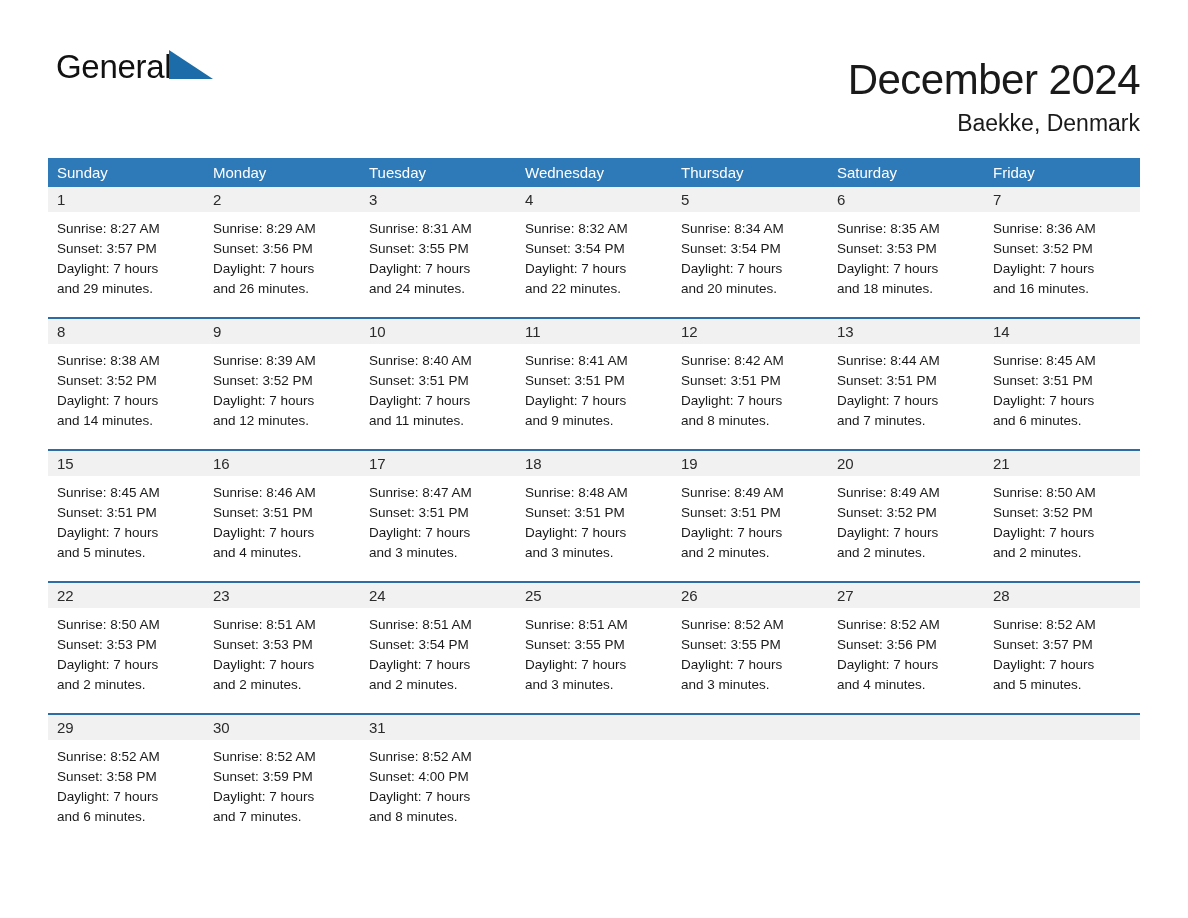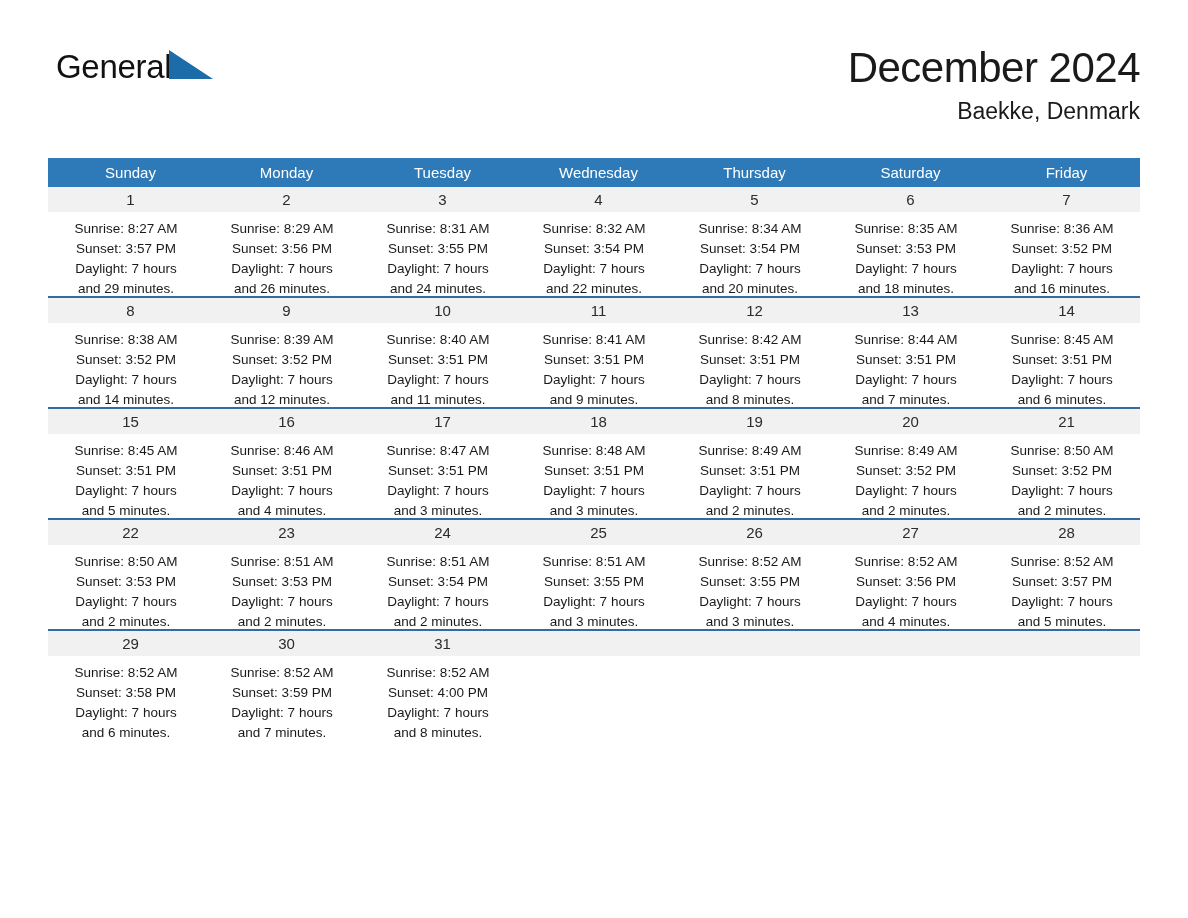--- a/index.html
+++ b/index.html
@@ -71,37 +71,37 @@
     top: 0;
     text-align: right;
   }
   .month-title {
     font-size: 42px;
     font-weight: 400;
     color: #1a1a1a;
     line-height: 1.05;
     letter-spacing: -0.5px;
     white-space: nowrap;
+    margin-top: 12px;
   }
   .location-title {
     font-size: 23px;
     font-weight: 400;
     color: #1a1a1a;
     margin-top: 9px;
     line-height: 1.1;
     white-space: nowrap;
   }
 
   
   .calendar {
     position: absolute;
     left: 48px;
     top: 158px;
     width: 1092px;
-    text-align: center;
   }
   .weekday-row {
     display: flex;
     background: #2e7ab8;
     height: 29px;
   }
   .weekday {
     flex: 1 1 0;
     color: #ffffff;
     font-size: 15px;
@@ -126,21 +126,21 @@
   .daynum {
     flex: 1 1 0;
     font-size: 15px;
     line-height: 25px;
     padding-left: 9px;
     color: #2b2b2b;
     box-sizing: border-box;
   }
   .detail-band {
     display: flex;
-    height: 84px;
+    height: 105px;
     background: #ffffff;
   }
   .cell-detail {
     flex: 1 1 0;
     padding: 7px 9px 0 9px;
     box-sizing: border-box;
     font-size: 13.5px;
     line-height: 20px;
     color: #1a1a1a;
   }

